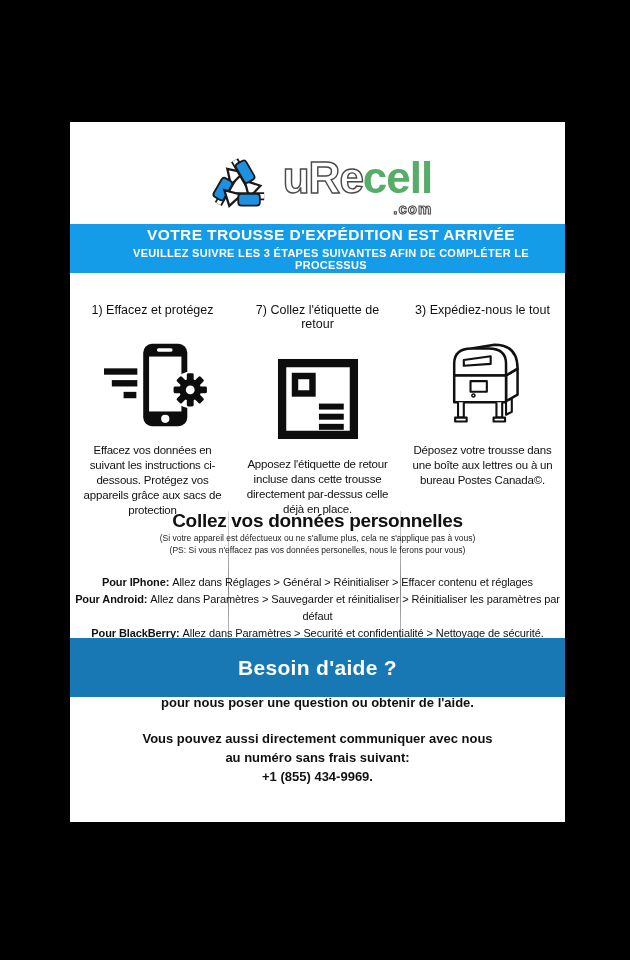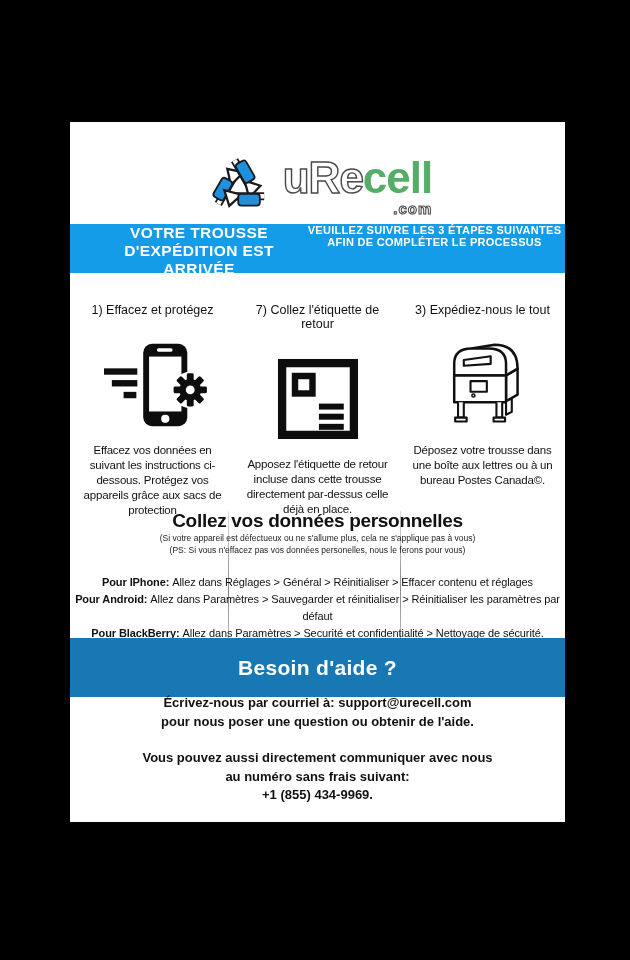--- a/index.html
+++ b/index.html
@@ -42,21 +42,21 @@
     position:absolute;right:0;bottom:-2px;
     font-size:15px;font-weight:700;color:#fff;
     -webkit-text-stroke:1px #4a4a4a;
     text-shadow:0 0 1px #555;
     letter-spacing:1px;
   }
   
   .banner1{
     position:absolute;top:102px;left:0;width:100%;height:49px;
     background:var(--banner-blue);color:#fff;text-align:center;
-    display:flex;flex-direction:row;justify-content:center;gap:3px;padding-left:27px;
+    display:flex;flex-direction:column;justify-content:center;gap:3px;padding-left:27px;
   }
   .banner1 .t1{font-size:15.5px;font-weight:700;letter-spacing:.4px;}
   .banner1 .t2{font-size:11px;font-weight:700;letter-spacing:.3px;}
   
   .steps{
     position:absolute;top:181px;left:0;width:100%;
     display:flex;align-items:flex-start;
   }
   .step{flex:1 1 0;padding:0 8px;text-align:center;position:relative;}
   .step-heading{font-size:12.5px;font-weight:400;color:#111;}
@@ -199,21 +199,20 @@
     <div class="instr-list">
       <div class="instr"><b>Pour IPhone:</b><span>Allez dans Réglages &gt; Général &gt; Réinitialiser &gt; Effacer contenu et réglages</span></div>
       <div class="instr"><b>Pour Android:</b><span>Allez dans Paramètres &gt; Sauvegarder et réinitialiser &gt; Réinitialiser les paramètres par défaut</span></div>
       <div class="instr"><b>Pour BlackBerry:</b><span>Allez dans Paramètres &gt; Securité et confidentialité &gt; Nettoyage de sécurité.</span></div>
     </div>
   </div>
 
   <div class="banner2">Besoin d'aide ?</div>
 
   <div class="contact">
-    <div class="line">Écrivez-nous par courriel à: support@urecell.com</div>
     <div class="line">pour nous poser une question ou obtenir de l'aide.</div>
     <div class="gap"></div>
     <div class="line">Vous pouvez aussi directement communiquer avec nous</div>
     <div class="line">au numéro sans frais suivant:</div>
     <div class="line">+1 (855) 434-9969.</div>
   </div>
 
 </div>
 
 </body></html>

